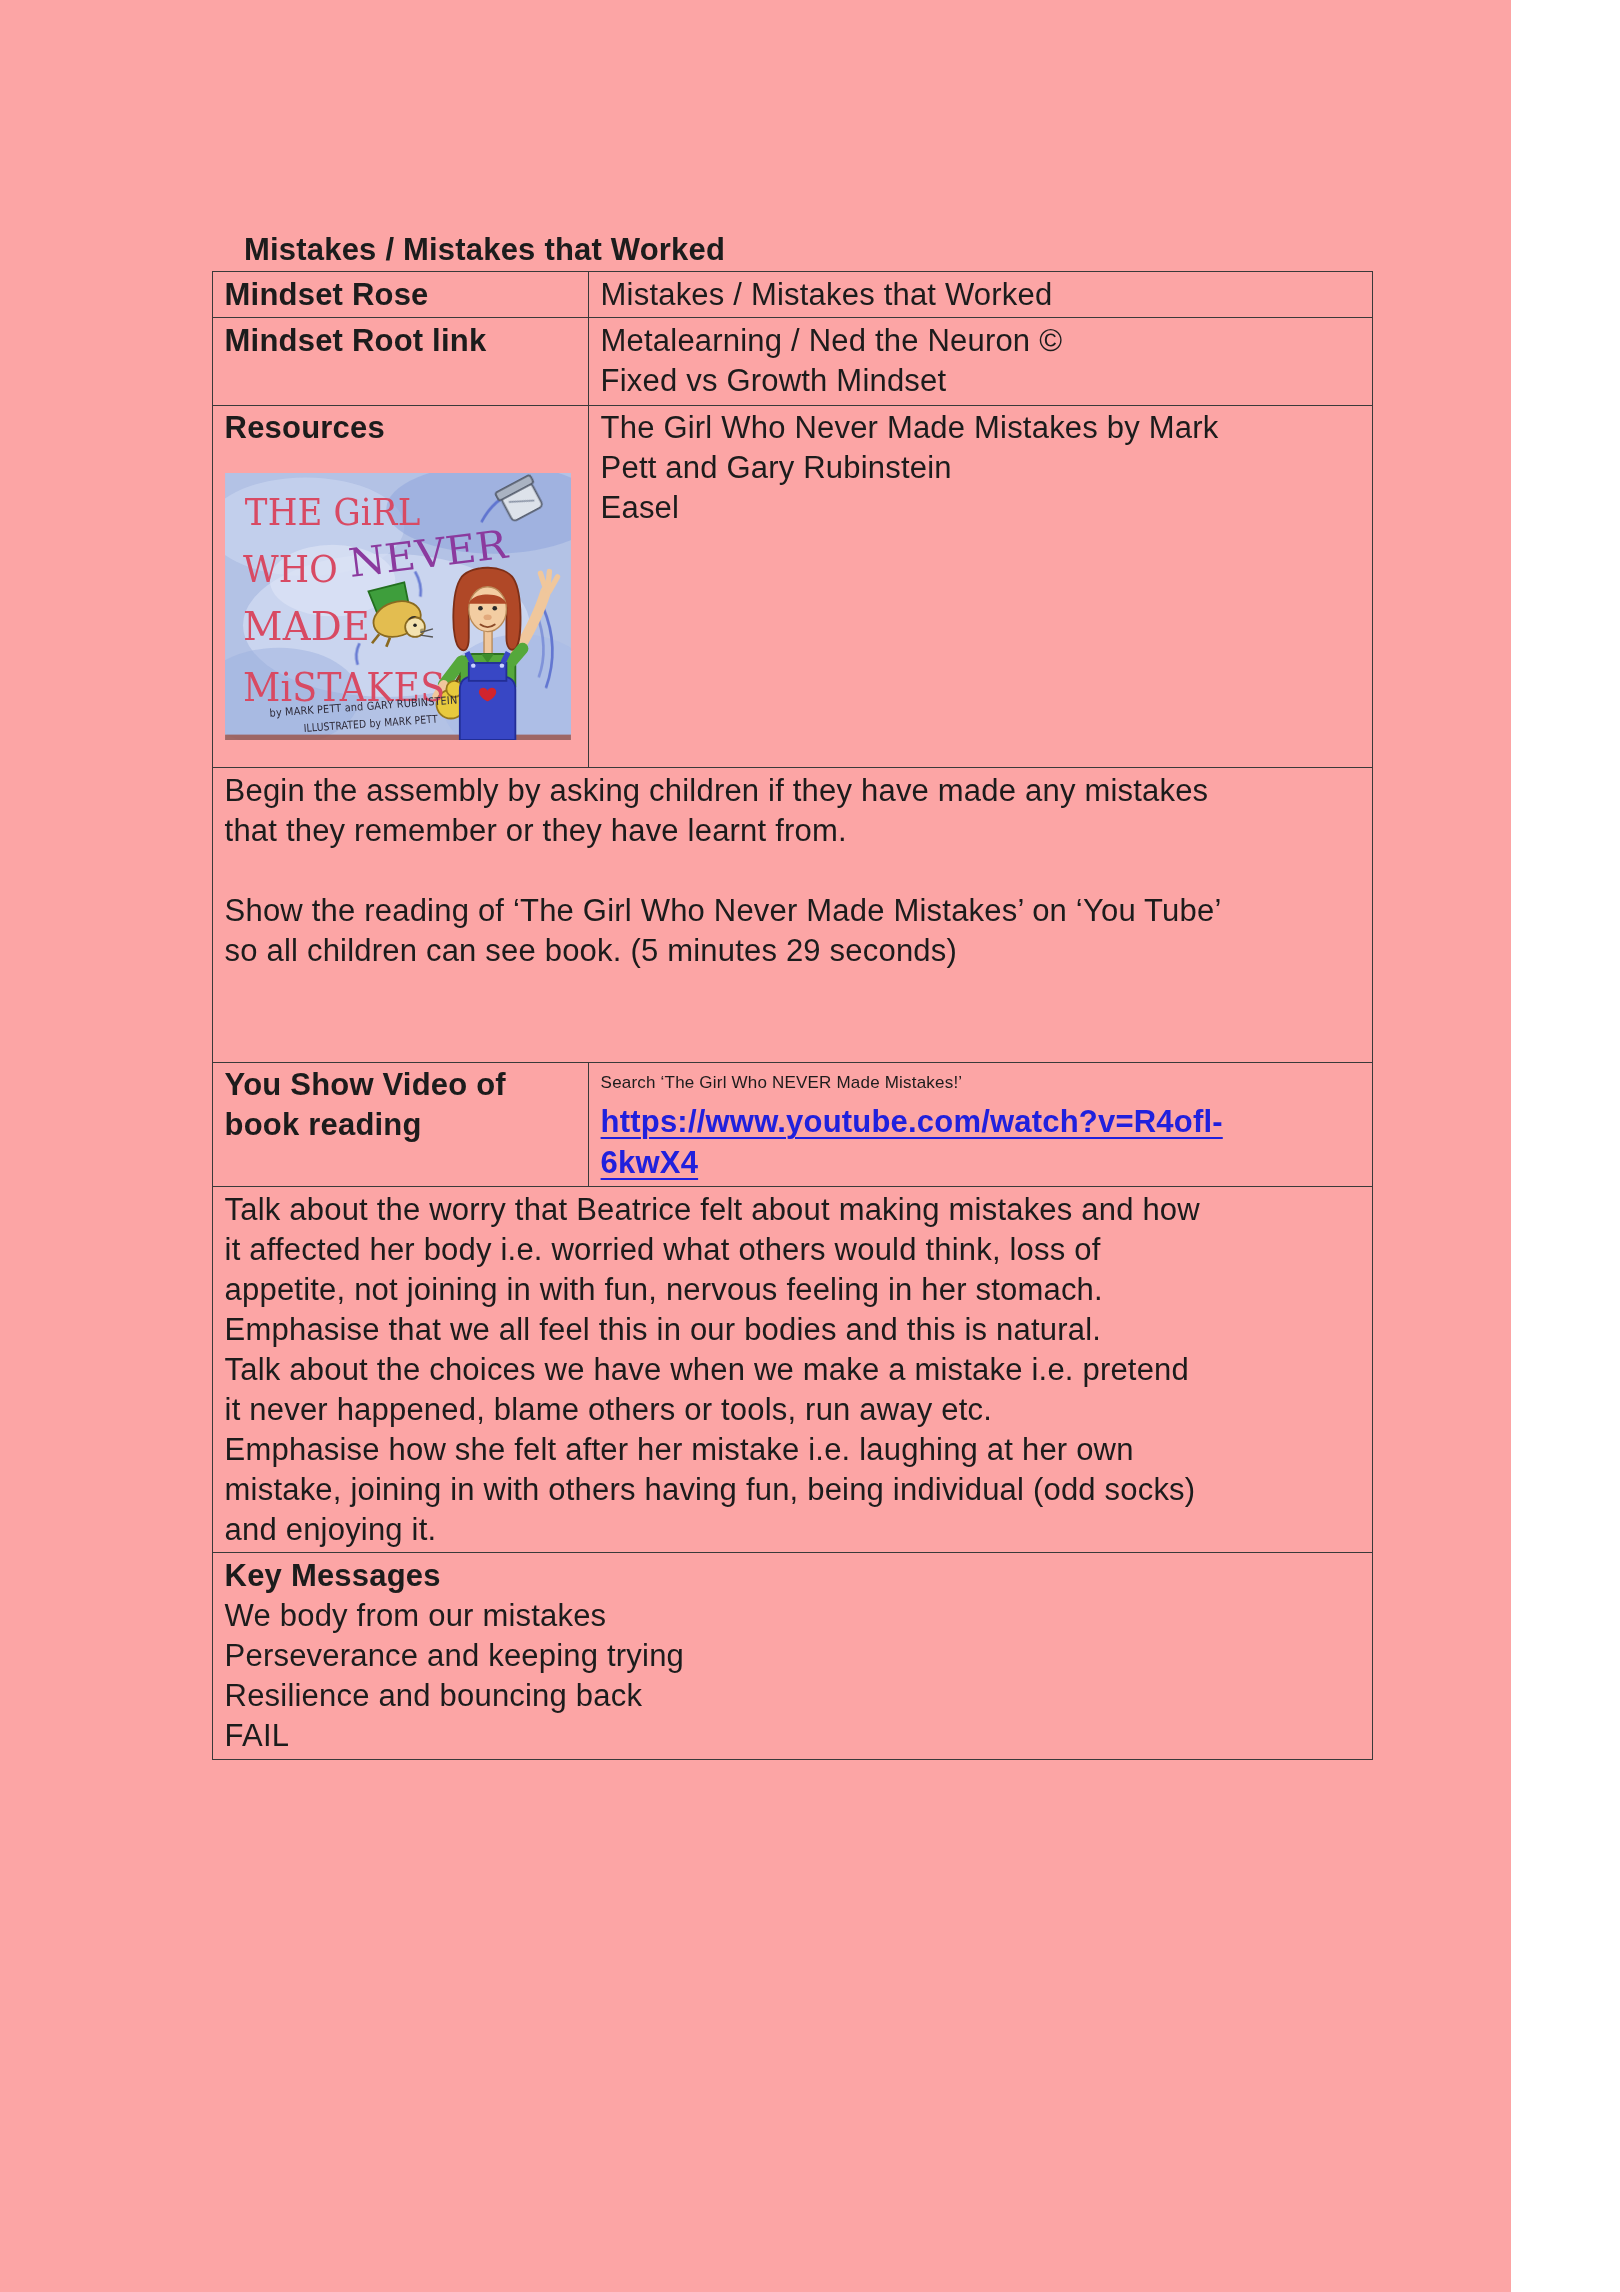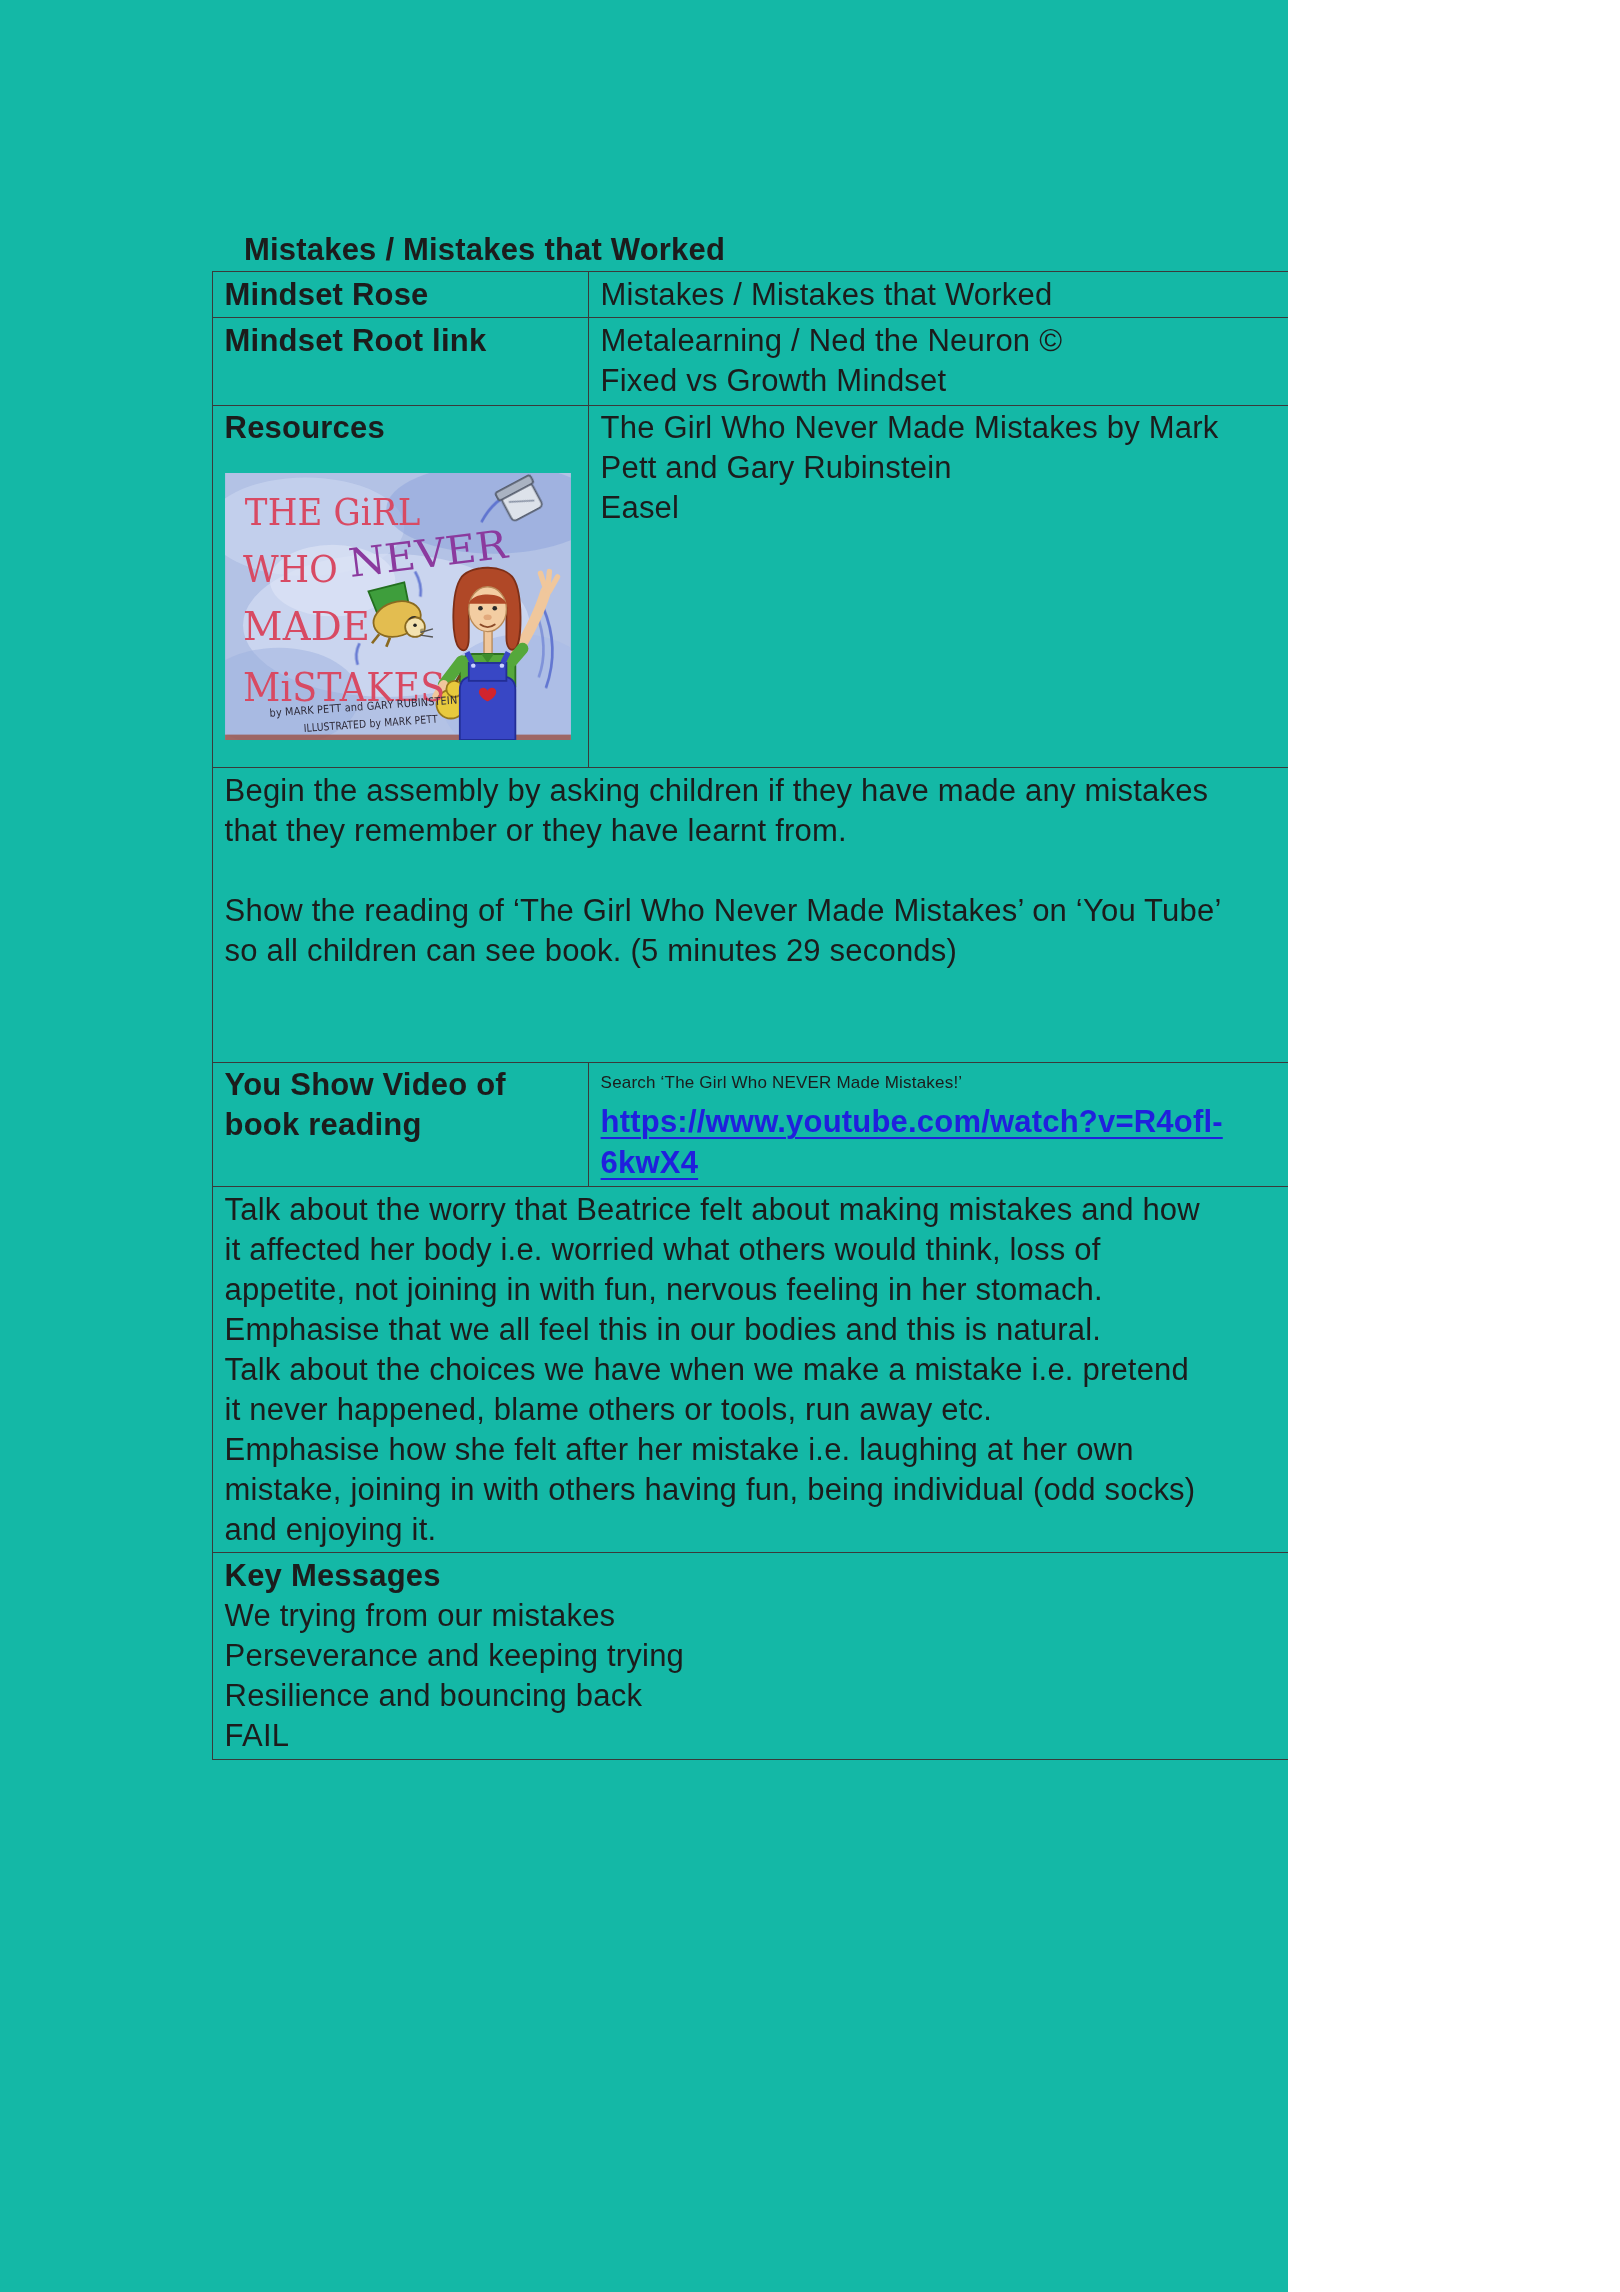--- a/index.html
+++ b/index.html
@@ -1,20 +1,20 @@
 <!DOCTYPE html>
 <html style="font-size:14.3px"><head>
 <meta charset="utf-8">
 <style>
   html,body{margin:0;padding:0;background:#ffffff;}
   .page{
     position:relative;
-    width:1288px;
+    width:1511px;
     height:2293px;
-    background:#14b8a6;
+    background:#fca5a5;
     font-family:"Liberation Sans", sans-serif;
     color:#1c1c1c;
     overflow:hidden;
   }
   .doc-title{
     position:absolute;
     left:244px;
     top:231px;
     font-size:31px;
     font-weight:bold;
@@ -233,21 +233,21 @@
         <div class="tline">it never happened, blame others or tools, run away etc.</div>
         <div class="tline">Emphasise how she felt after her mistake i.e. laughing at her own</div>
         <div class="tline">mistake, joining in with others having fun, being individual (odd socks)</div>
         <div class="tline">and enjoying it.</div>
       </td>
     </tr>
 
     <tr>
       <td class="r7" colspan="2">
         <div class="tline b">Key Messages</div>
-        <div class="tline">We trying from our mistakes</div>
+        <div class="tline">We body from our mistakes</div>
         <div class="tline">Perseverance and keeping trying</div>
         <div class="tline">Resilience and bouncing back</div>
         <div class="tline">FAIL</div>
       </td>
     </tr>
   </tbody>
     </table>
 </div>
 
 

